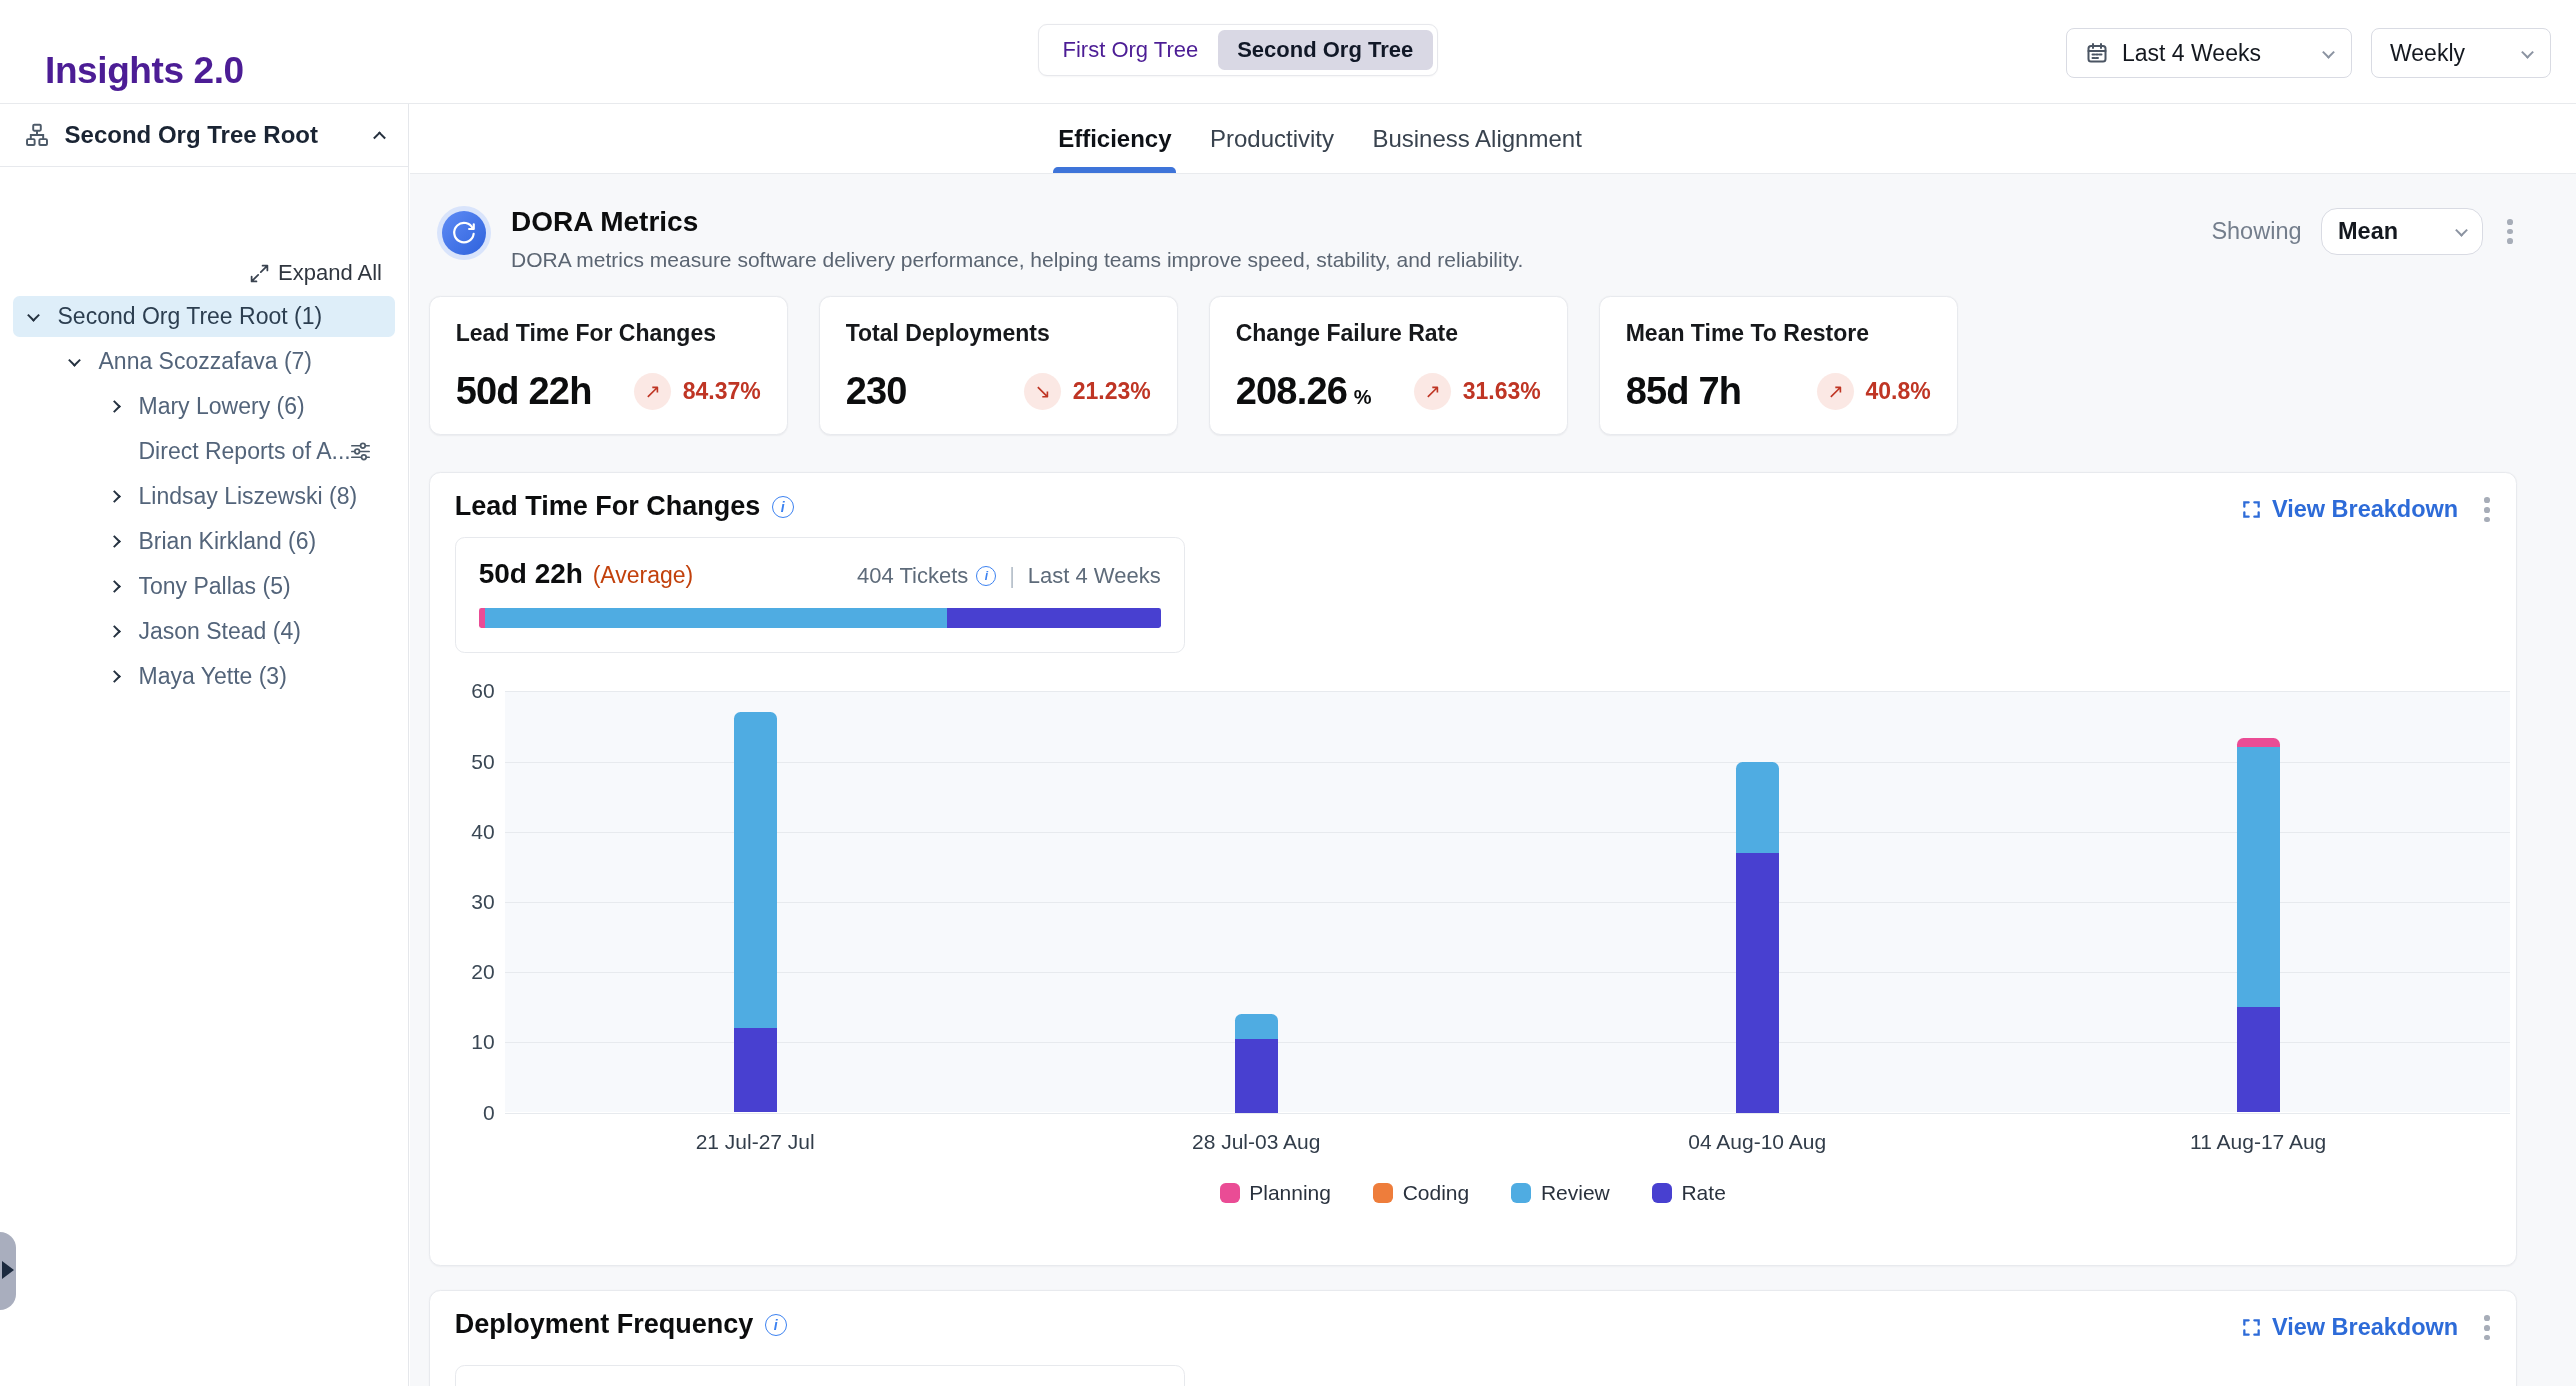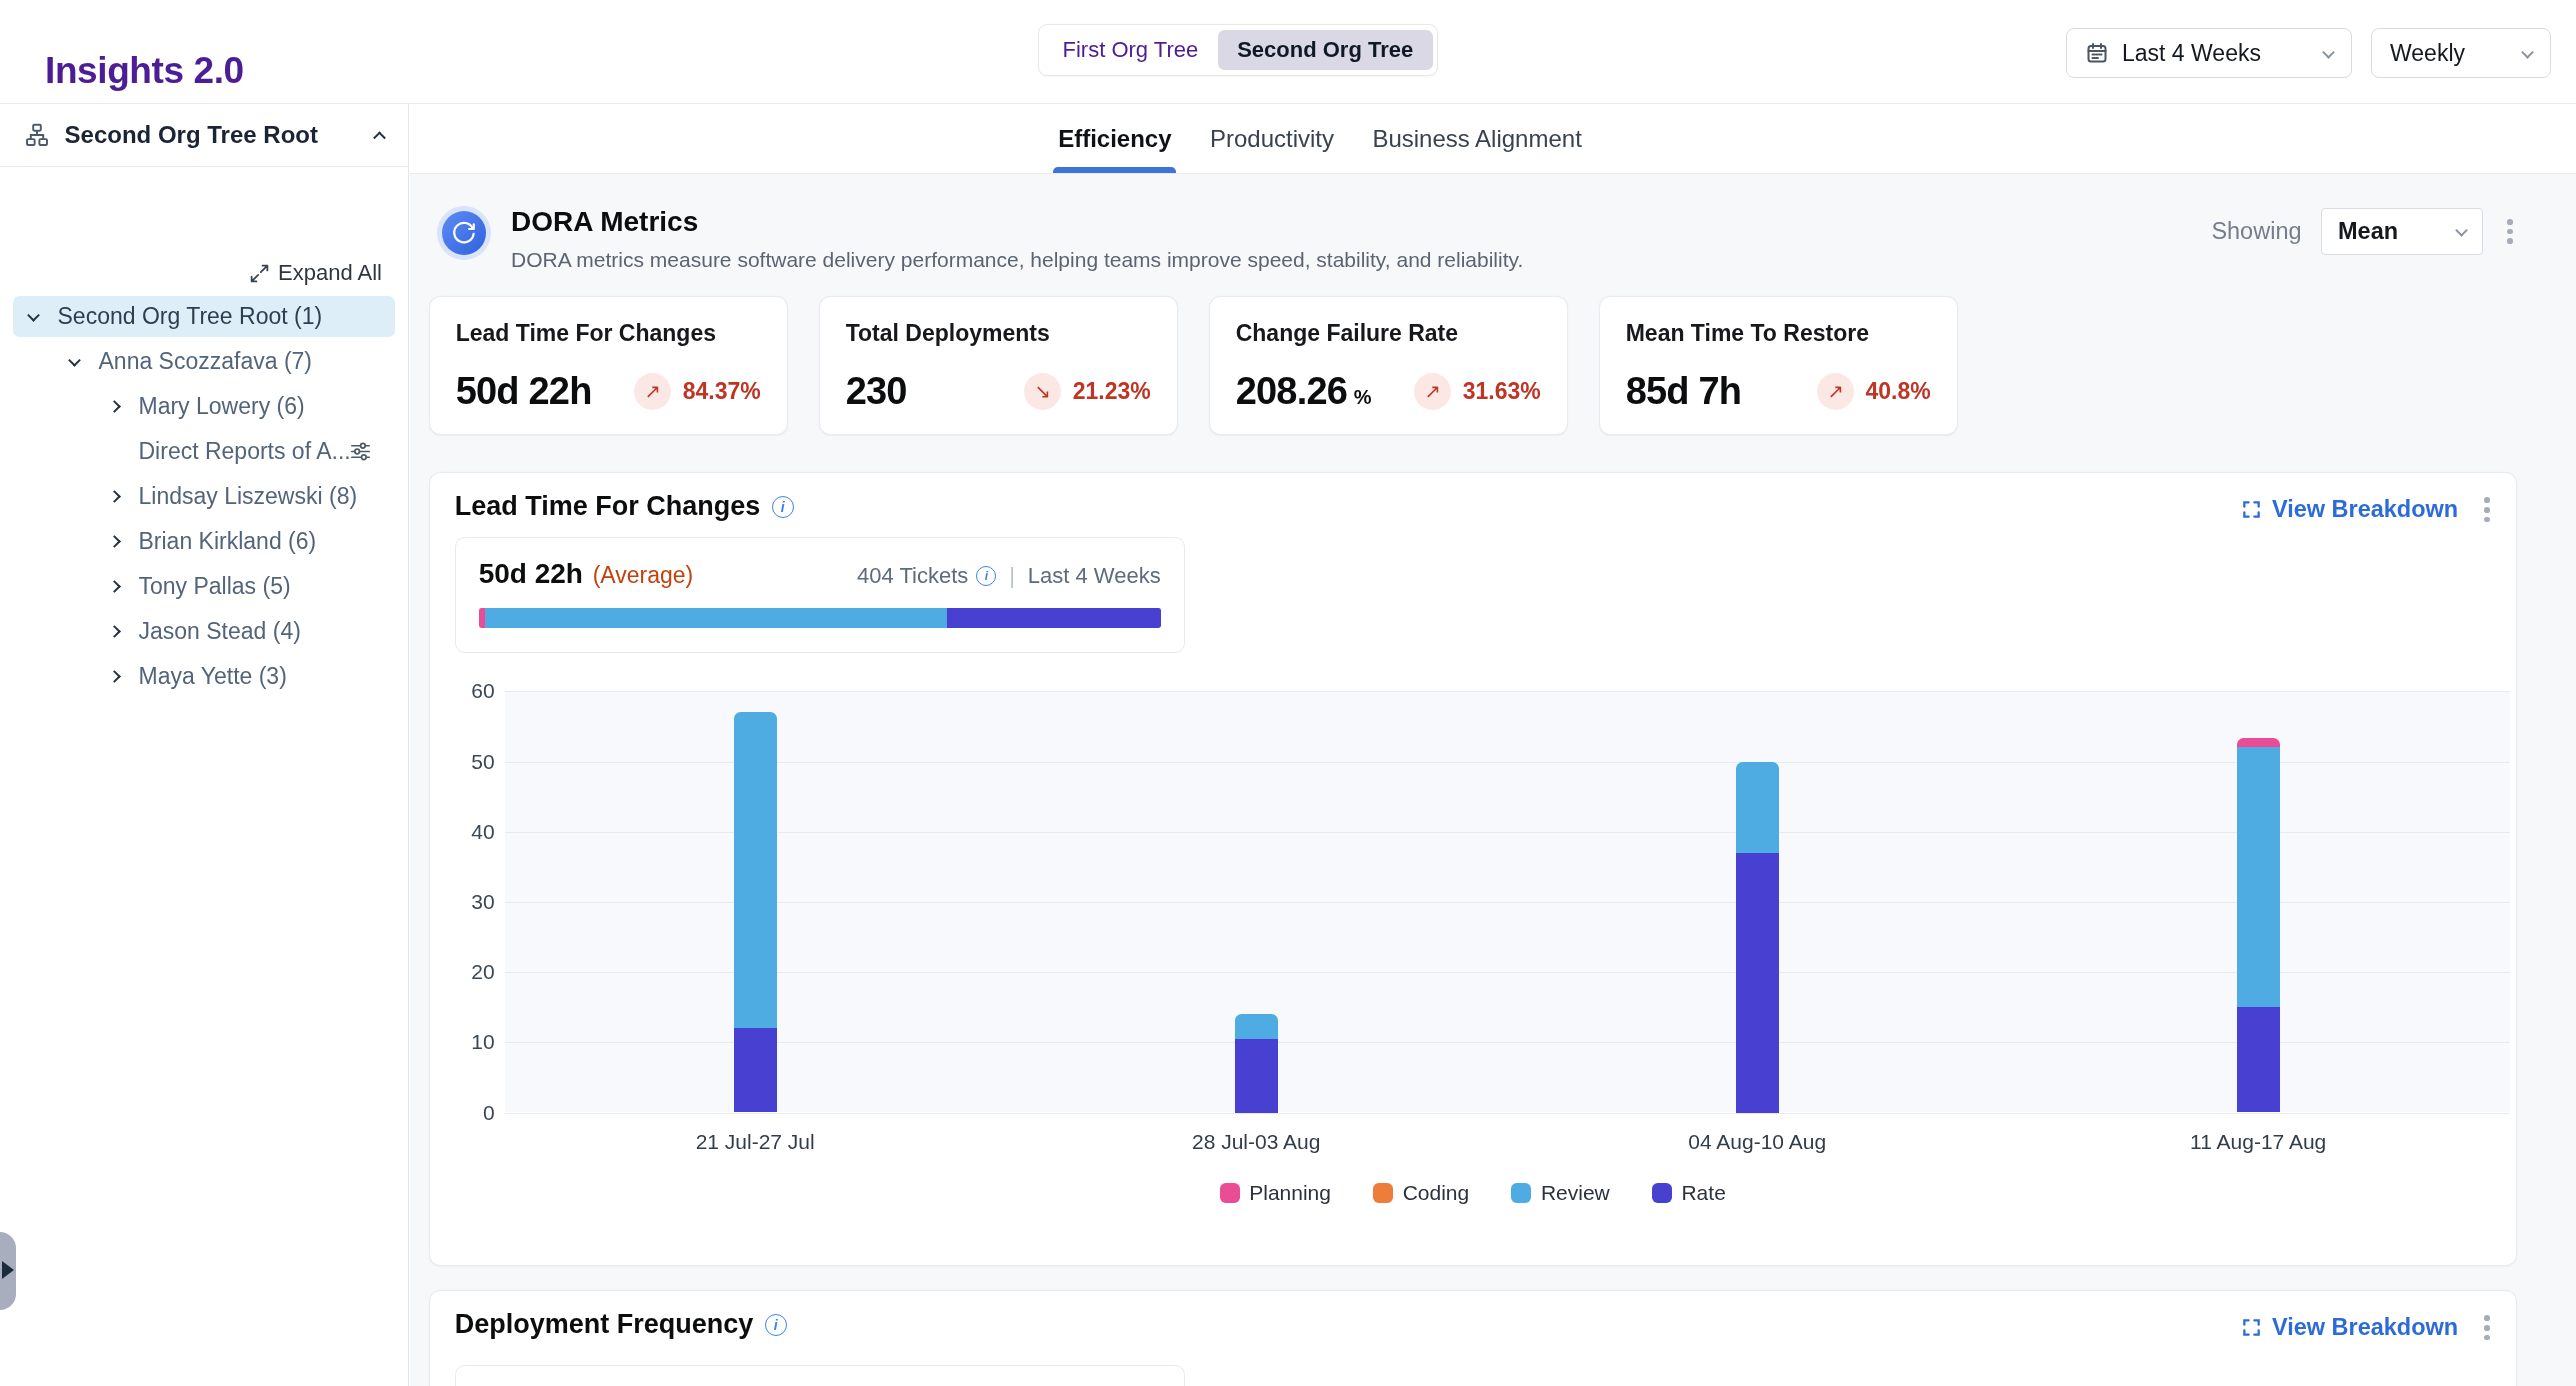--- a/index.html
+++ b/index.html
@@ -52,21 +52,21 @@
 
   .content { position:absolute; left:410px; top:174px; width:2166px; height:1213px; background:#F7F8FA; }
 
   
   .dora-icon { position:absolute; left:27px; top:32px; width:54px; height:54px; border-radius:50%; background:#D9E4FB; display:flex; align-items:center; justify-content:center; }
   .dora-icon .inner { width:44px; height:44px; border-radius:50%; background:linear-gradient(135deg,#5E8BF5,#2E62DC); display:flex; align-items:center; justify-content:center; }
   .dora-title { position:absolute; left:101px; top:32px; font-size:28px; font-weight:700; color:#0C0D0E; }
   .dora-sub { position:absolute; left:101px; top:74px; font-size:21px; color:#5B6572; }
   .showing-row { position:absolute; right:58px; top:34px; display:flex; align-items:center; gap:19.5px; }
   .showing-label { font-size:23.5px; color:#747E8C; }
-  .mean-dd { width:162px; height:47px; border:0.8px solid #D9DBE3; border-radius:4px; background:#fff; display:flex; align-items:center; padding:0 16px; font-size:23.5px; font-weight:700; color:#14181F; cursor:pointer; }
+  .mean-dd { width:162px; height:47px; border:0.8px solid #D9DBE3; border-radius:16px; background:#fff; display:flex; align-items:center; padding:0 16px; font-size:23.5px; font-weight:700; color:#14181F; cursor:pointer; }
   .mean-dd .grow { flex:1; }
   .kebab { display:flex; flex-direction:column; gap:4px; padding:4.9px; cursor:pointer; }
   .kebab i { width:5.7px; height:5.7px; border-radius:50%; background:#A7ADB8; }
 
   
   #cards { position:absolute; left:18.7px; top:122px; display:flex; gap:31px; }
   .mcard { width:359px; height:139px; background:#fff; border:0.8px solid #E8EAEE; border-radius:11.4px; box-shadow:0 0.8px 1.6px rgba(16,24,40,.05); padding:23px 26px 21px; display:flex; flex-direction:column; justify-content:space-between; }
   .mcard .t { font-size:23px; font-weight:700; color:#16181B; }
   .vrow { display:flex; align-items:center; }
   .vrow .v { font-size:38px; font-weight:700; letter-spacing:-0.8px; color:#0C0D0E; display:flex; align-items:baseline; }

